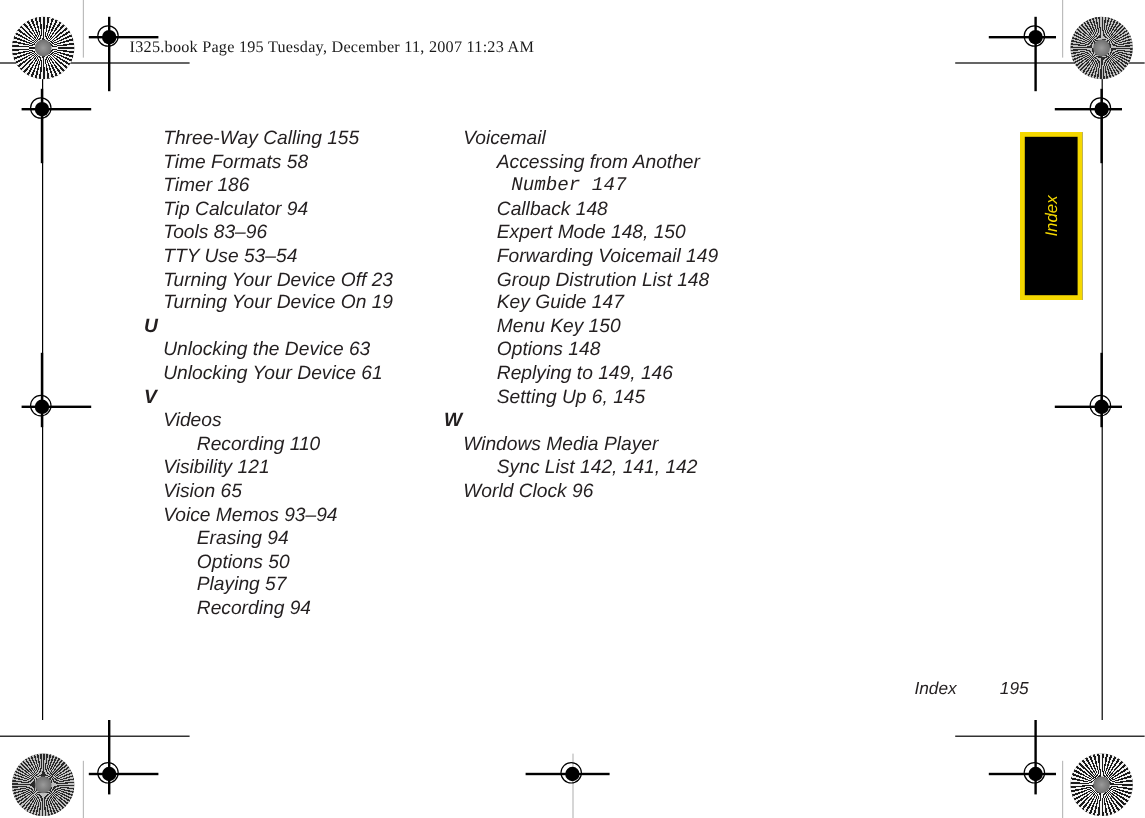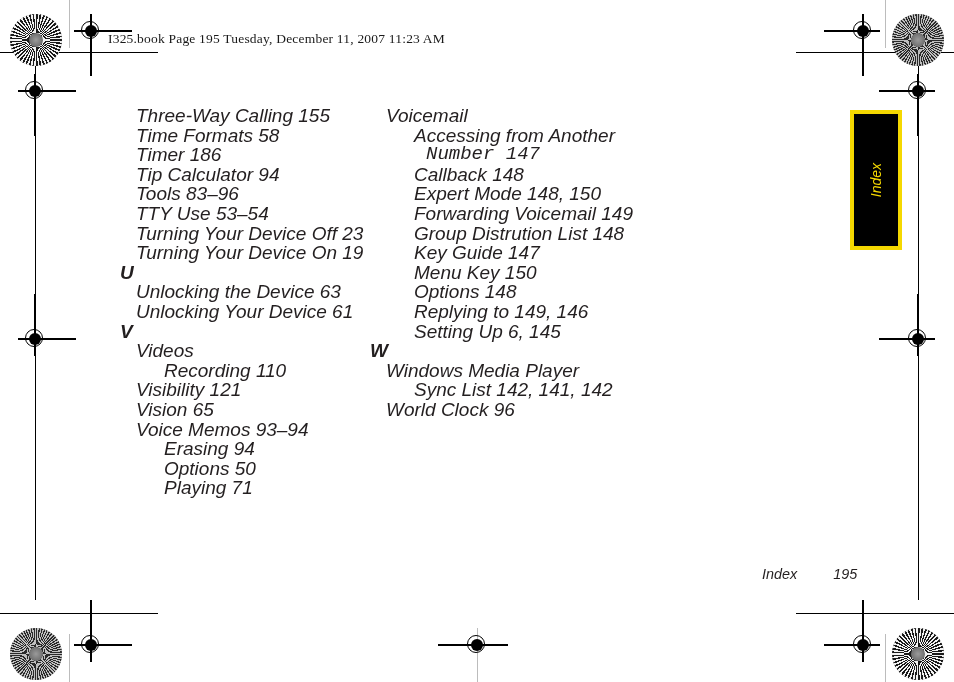--- a/index.html
+++ b/index.html
@@ -116,21 +116,21 @@
   
   .index-col {
     position: absolute;
     top: 106px;
   }
   .index-col.left  { left: 120px; width: 230px; }
   .index-col.right { left: 370px; width: 250px; }
 
   .idx-row {
     font-style: italic;
-    font-size: 19px;
+    font-size: 16px;
     line-height: 19.6px;
     white-space: nowrap;
     color: #231f20;
   }
   .idx-row.letter {
     font-weight: bold;
     padding-left: 0px;
   }
   .idx-row.lvl1 { padding-left: 16px; }
   .idx-row.lvl2 { padding-left: 44px; }
@@ -275,21 +275,22 @@
     <div class="idx-row lvl1">Unlocking the Device 63</div>
     <div class="idx-row lvl1">Unlocking Your Device 61</div>
     <div class="idx-row letter">V</div>
     <div class="idx-row lvl1">Videos</div>
     <div class="idx-row lvl2">Recording 110</div>
     <div class="idx-row lvl1">Visibility 121</div>
     <div class="idx-row lvl1">Vision 65</div>
     <div class="idx-row lvl1">Voice Memos 93–94</div>
     <div class="idx-row lvl2">Erasing 94</div>
     <div class="idx-row lvl2">Options 50</div>
-    <div class="idx-row lvl2">Playing 71</div>
+    <div class="idx-row lvl2">Playing 57</div>
+    <div class="idx-row lvl2">Recording 94</div>
   </div>
 <div class="index-col right" id="right-col">
     <div class="idx-row lvl1">Voicemail</div>
     <div class="idx-row lvl2">Accessing from Another</div>
     <div class="idx-row lvl3">Number 147</div>
     <div class="idx-row lvl2">Callback 148</div>
     <div class="idx-row lvl2">Expert Mode 148, 150</div>
     <div class="idx-row lvl2">Forwarding Voicemail 149</div>
     <div class="idx-row lvl2">Group Distrution List 148</div>
     <div class="idx-row lvl2">Key Guide 147</div>

